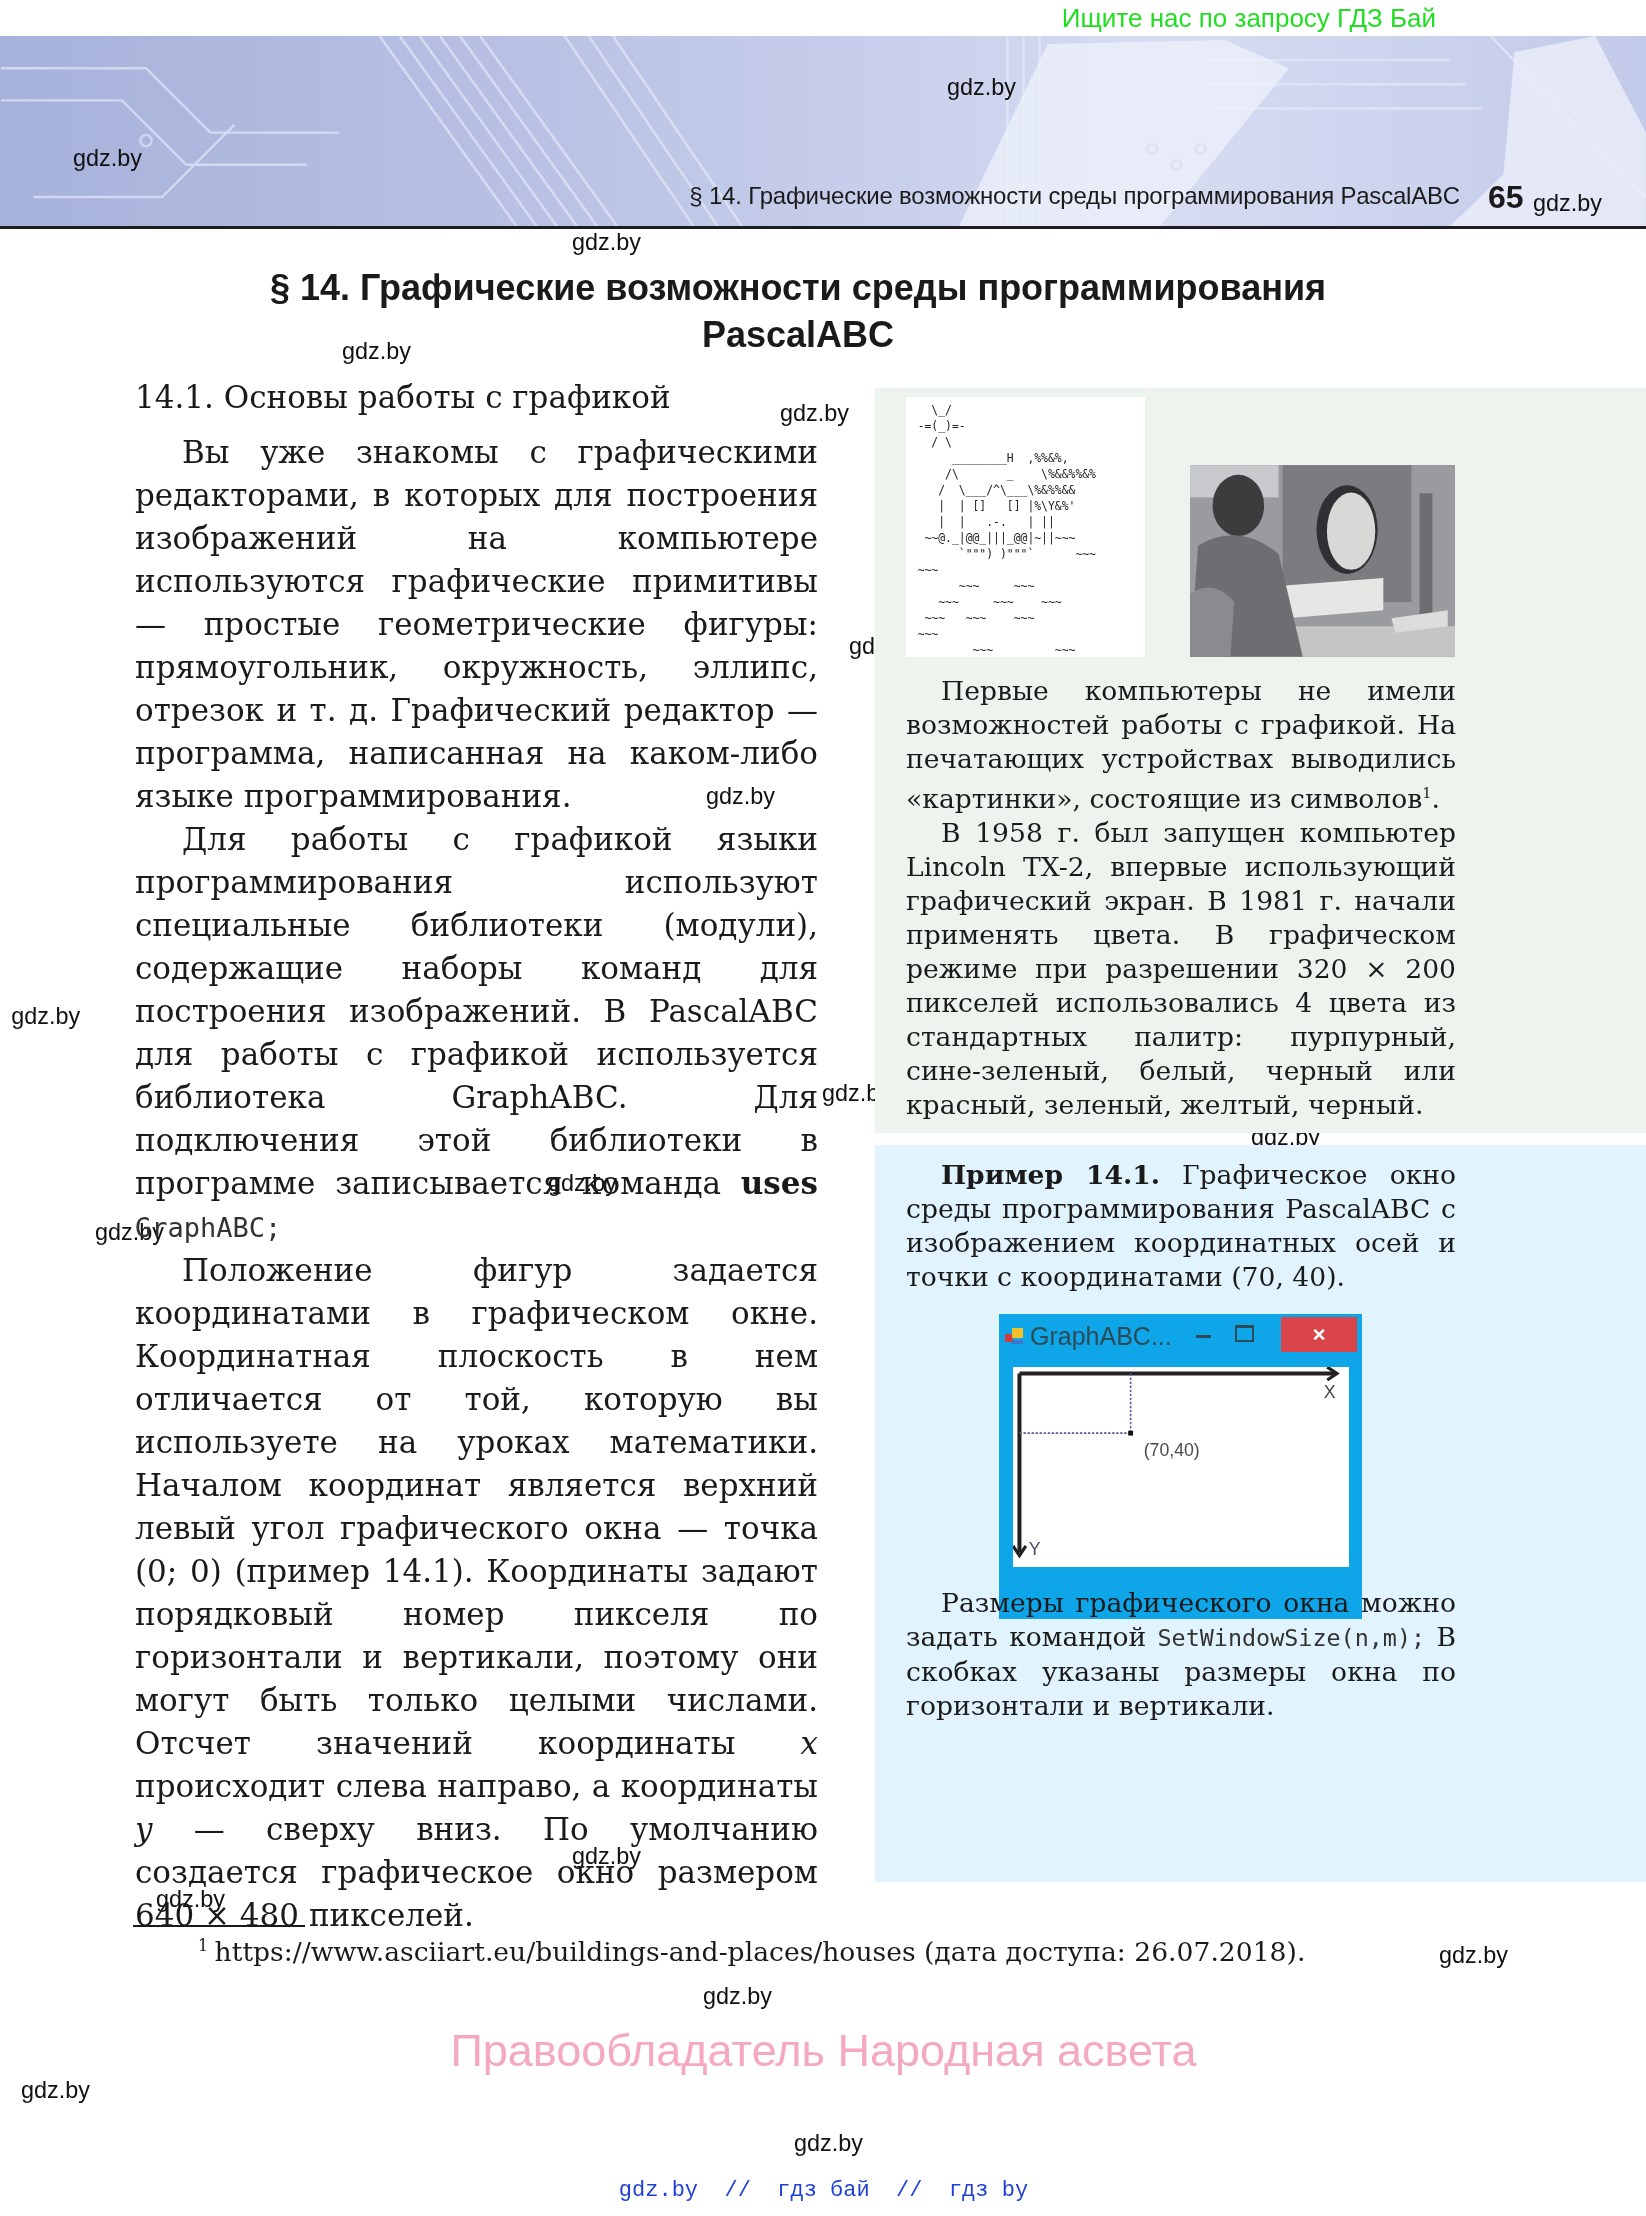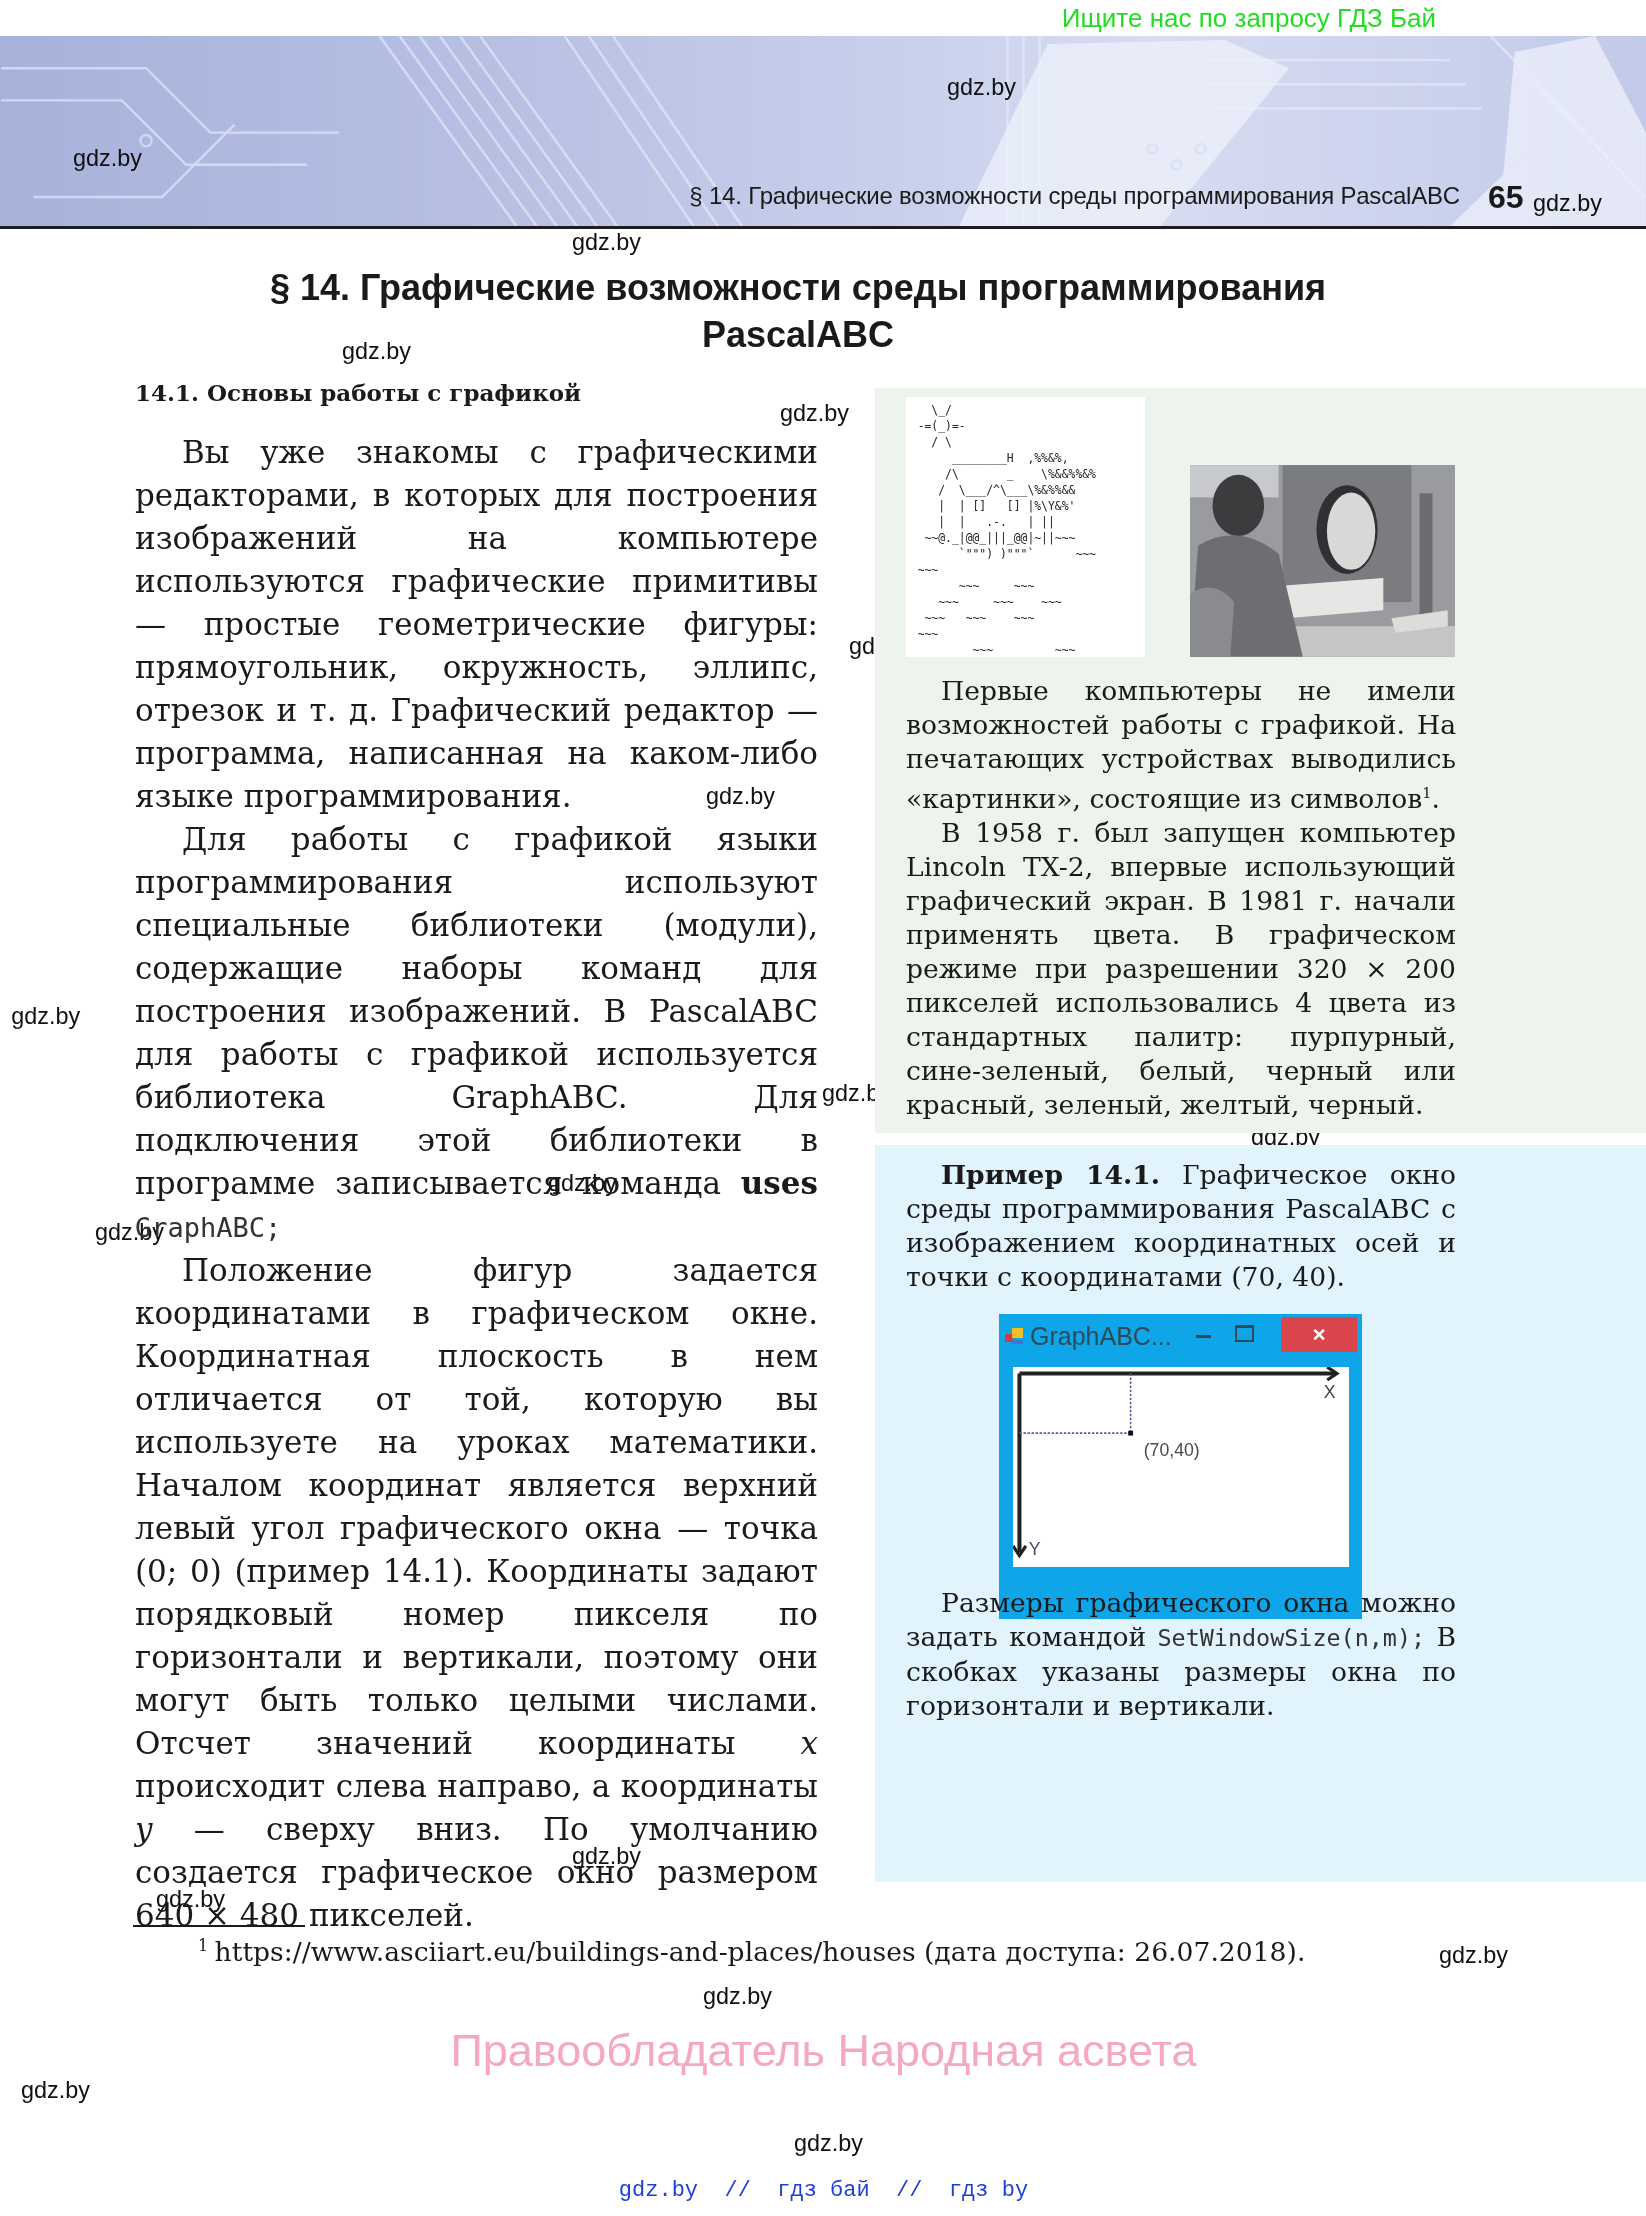--- a/index.html
+++ b/index.html
@@ -10,21 +10,21 @@
                 font-family:"Liberation Sans", sans-serif; font-size:26px; }
   .header-band { left:0; top:36px; width:1647px; height:190px; overflow:hidden;
                  background:linear-gradient(90deg,#a7b2db 0%,#b7c0e3 30%,#c9d0ec 55%,#d7dcf1 70%,#c2cae9 100%);
                  border-bottom:3.2px solid #1e1e22; }
   .header-band svg { position:absolute; left:0; top:0; }
   .running-head { right:187px; top:182px; font-family:"Liberation Sans", sans-serif; font-size:24px; color:#1a1a1a; letter-spacing:-0.2px; }
   .page-number { left:1488px; top:179px; font-family:"Liberation Sans", sans-serif; font-weight:bold; font-size:32px; color:#1a1a1a; }
   .wm { font-family:"Liberation Sans", sans-serif; font-size:23.4px; color:#111; }
   .title { left:121px; width:1354px; top:264px; text-align:center; font-family:"Liberation Sans", sans-serif;
            font-weight:bold; font-size:36px; line-height:47px; color:#1a1a1a; }
-  .subhead { left:135px; top:379px; font-weight:bold; font-size:23px; color:#1a1a1a; }
+  .subhead { left:135px; top:379px; font-weight:normal; font-size:31px; color:#1a1a1a; }
   .left-col { left:135px; top:431px; width:683px; font-size:31px; line-height:43px; text-align:justify; }
   .left-col p { margin:0; text-indent:47px; }
   .mono { font-family:"DejaVu Sans Mono", "Liberation Mono", monospace; font-size:27px; color:#333; }
   .green-box { left:875px; top:388px; width:771px; height:745px; background:#ecf4ed; }
   .blue-box { left:875px; top:1145px; width:771px; height:737px; background:#e1f3fd; }
   .ascii-panel { left:906px; top:397px; width:239px; height:260px; background:#ffffff; }
   .ascii-panel pre { margin:4.8px 0 0 4.8px; font-family:"DejaVu Sans Mono", "Liberation Mono", monospace; font-size:11.4px; line-height:16px; color:#222; }
   .photo { left:1190px; top:465px; width:265px; height:192px; background:#8f9094; overflow:hidden; }
   .box-text { font-size:26.6px; line-height:34px; text-align:justify; color:#1a1a1a; }
   .box-text p { margin:0; text-indent:35px; }

